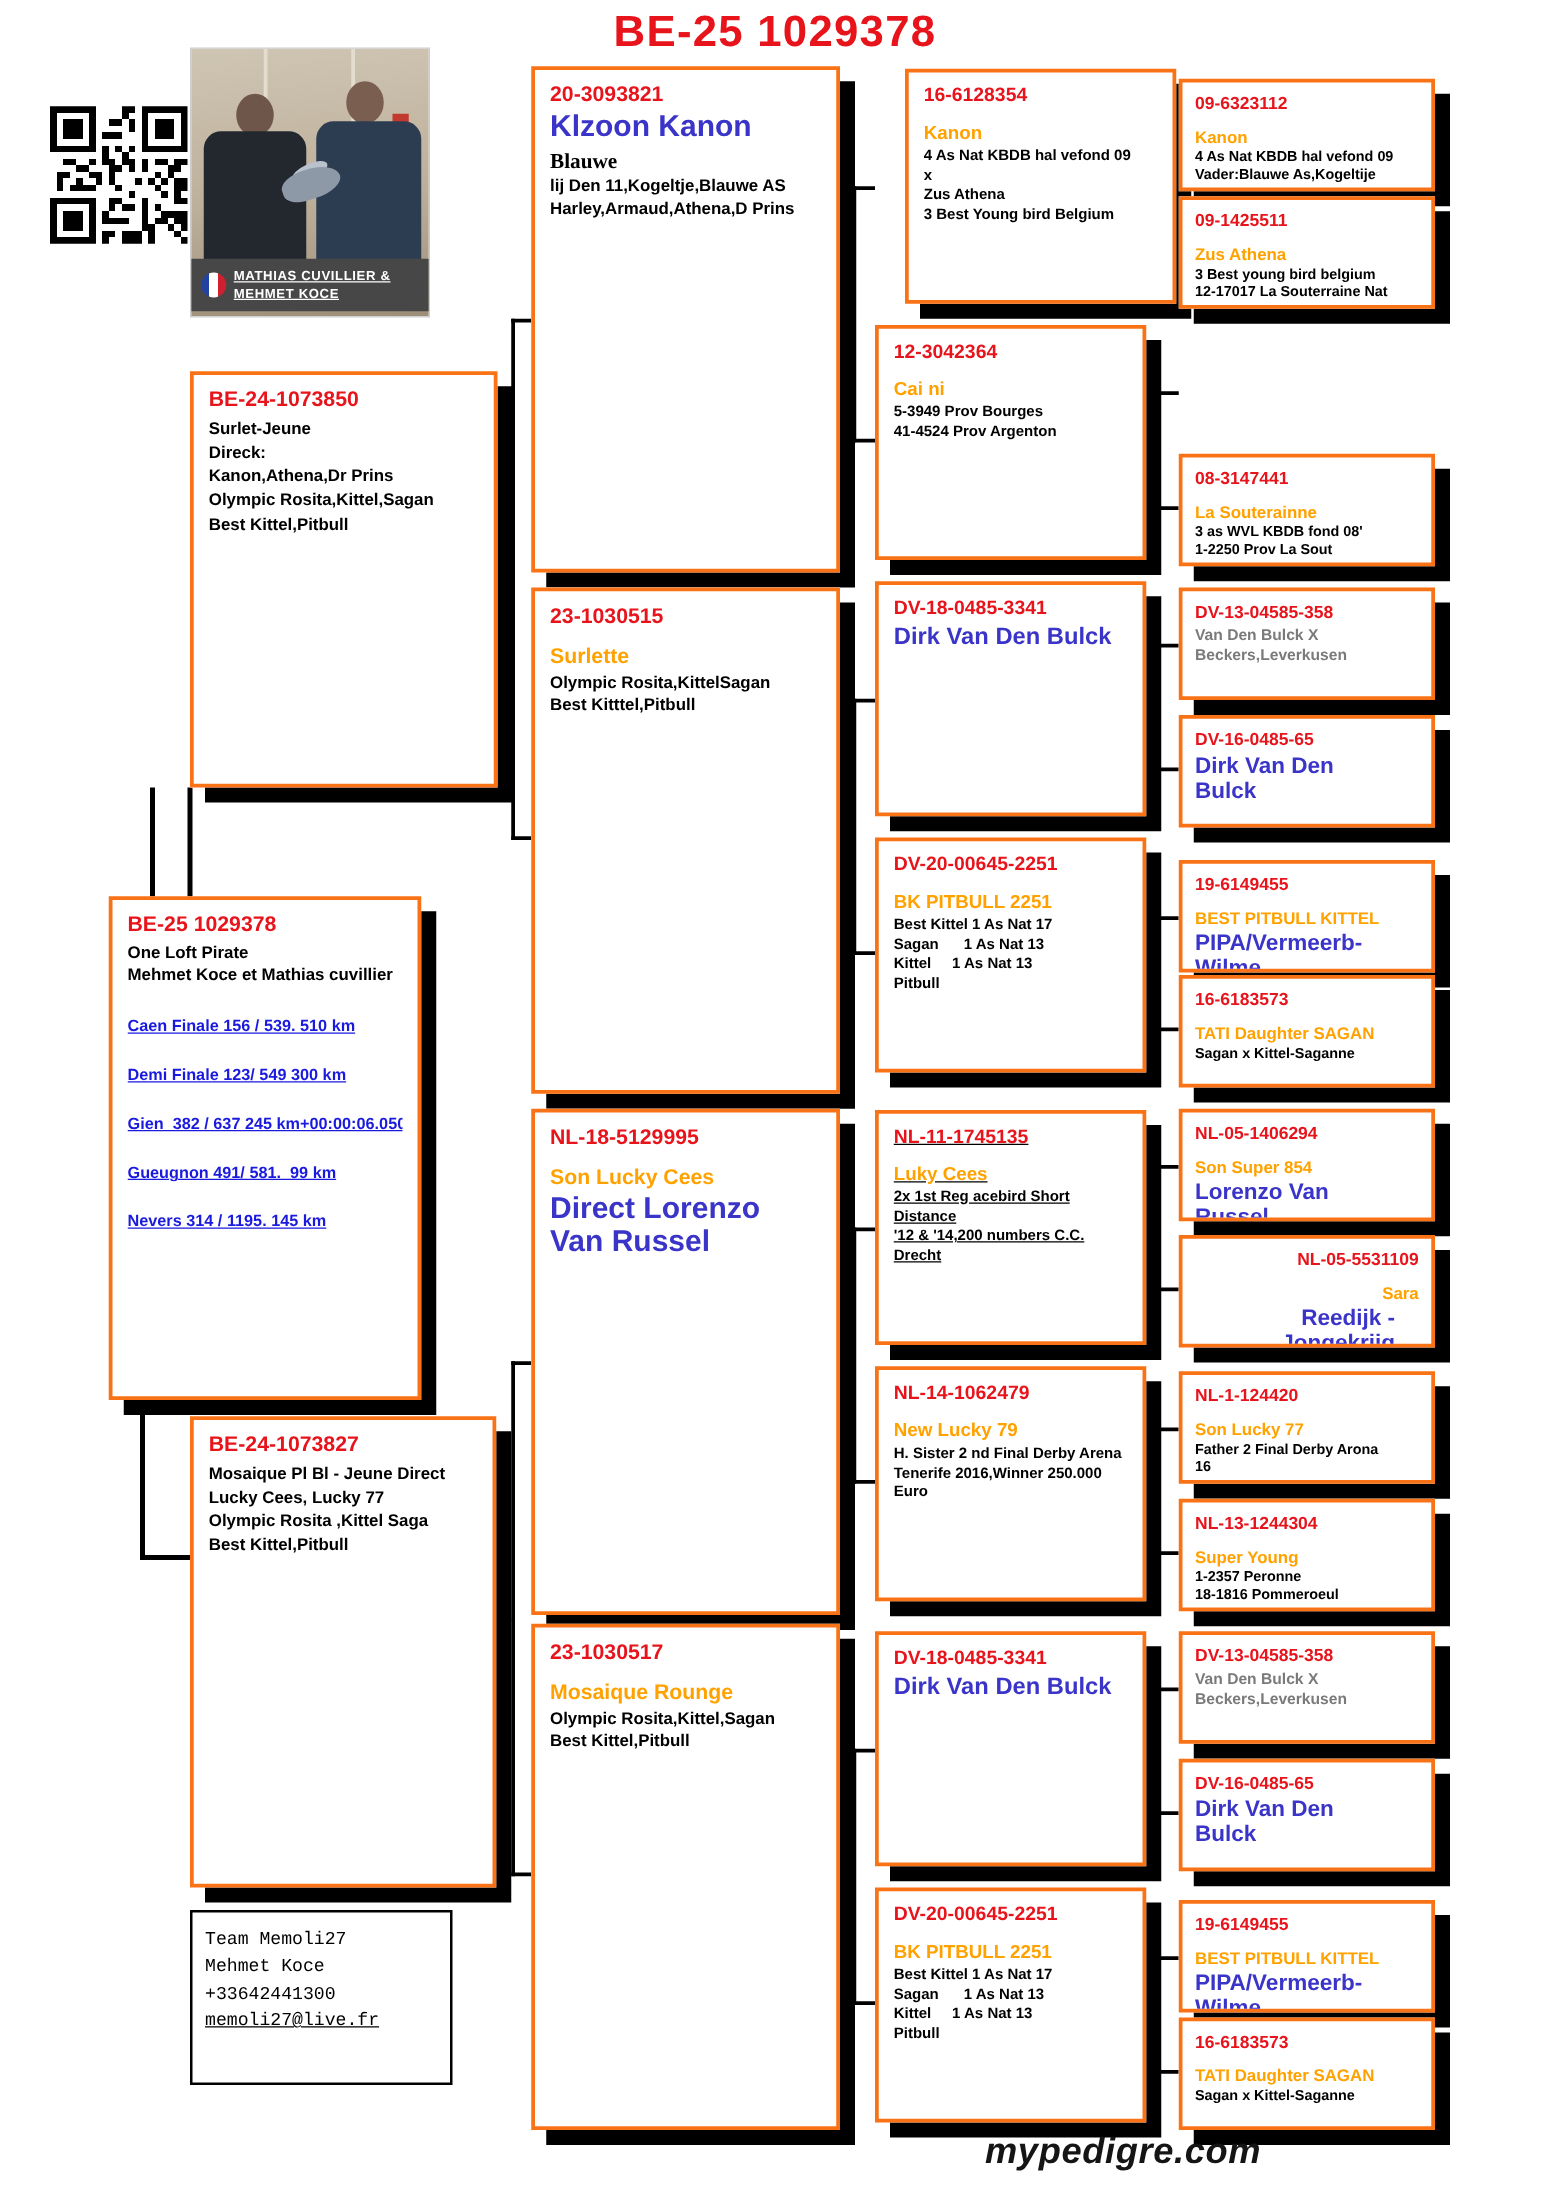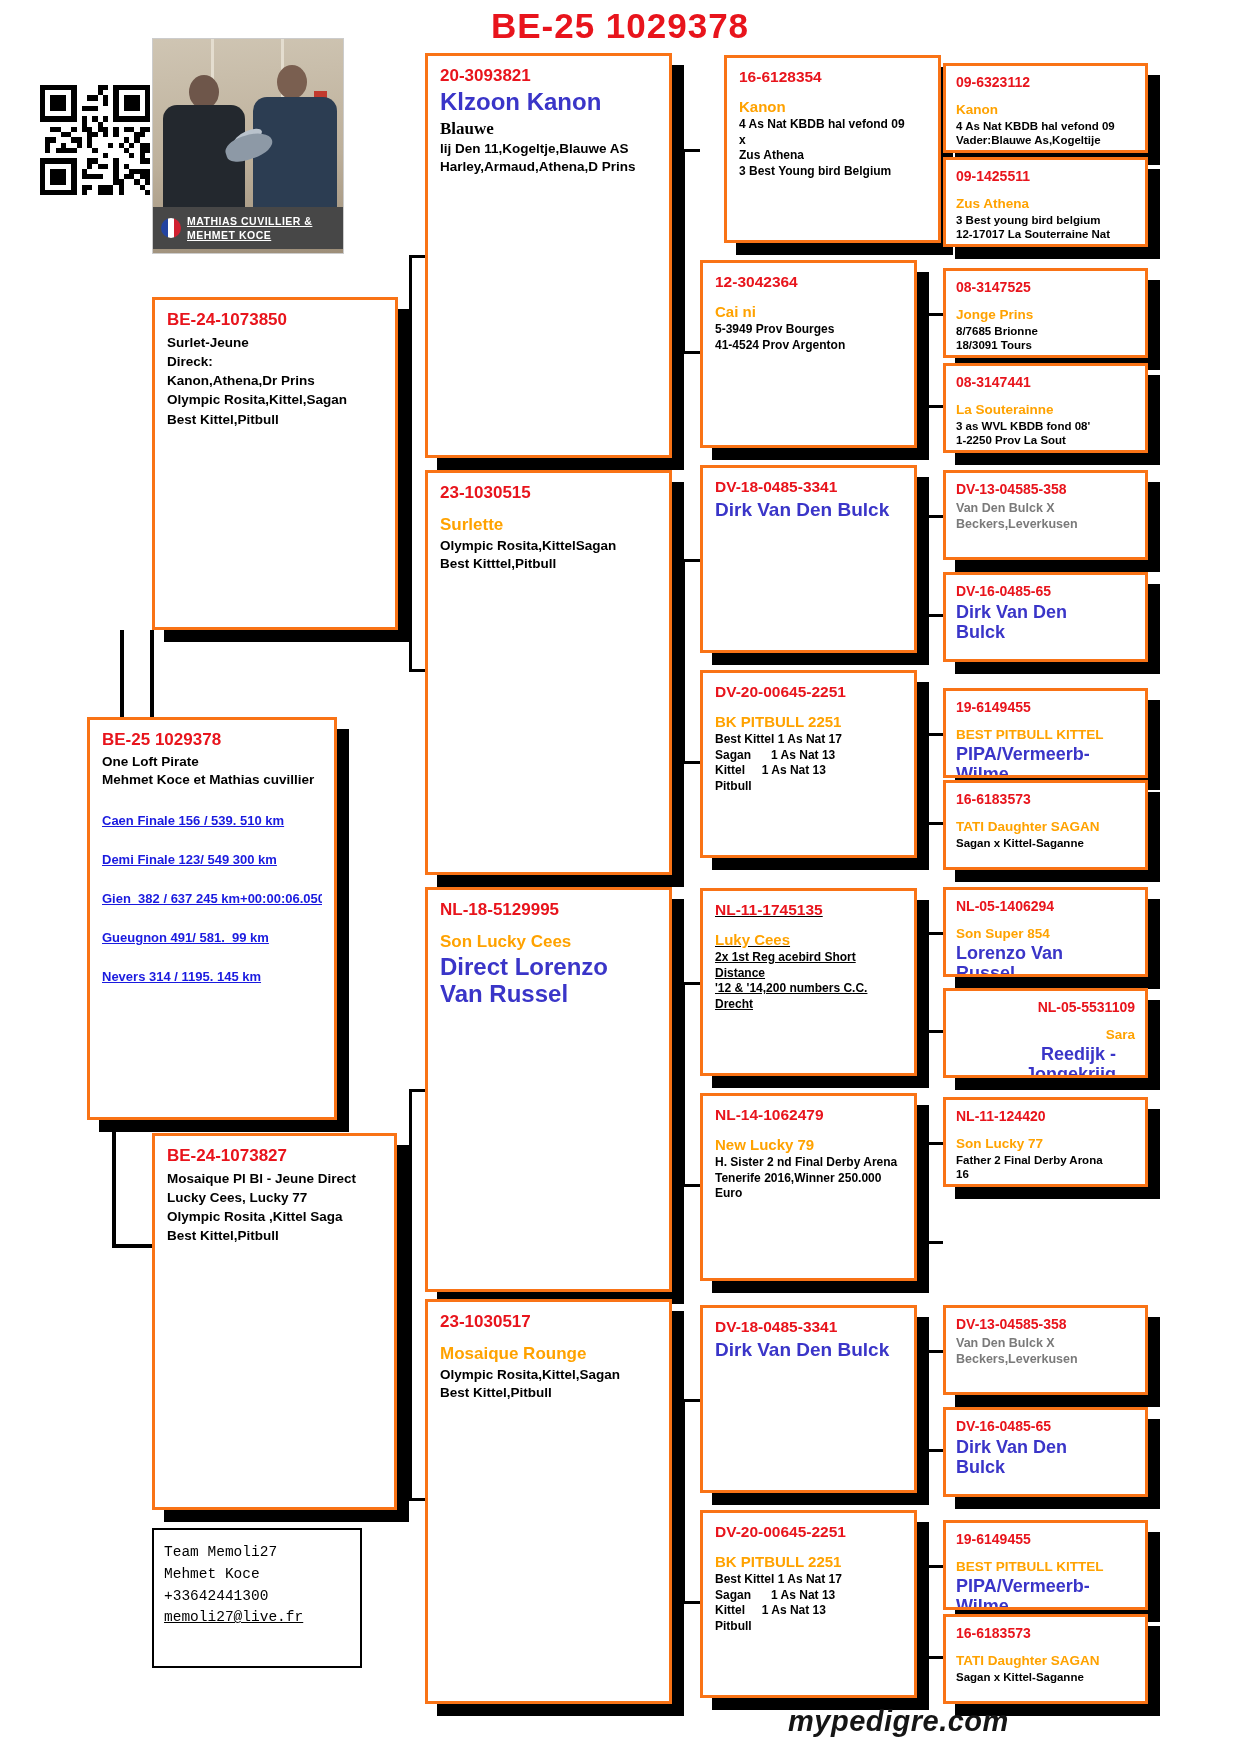--- a/index.html
+++ b/index.html
@@ -322,26 +322,20 @@
       <div class="oname">Kanon</div>
       <div class="bline">4 As Nat KBDB hal vefond 09</div>
       <div class="bline">Vader:Blauwe As,Kogeltije</div>
     </div>
     <div class="pbox g4" style="left: 943px; top: 157px; width: 205px; height: 90px;">
       <div class="ring">09-1425511</div>
       <div class="oname">Zus Athena</div>
       <div class="bline">3 Best young bird belgium</div>
       <div class="bline">12-17017 La Souterraine Nat</div>
     </div>
-    <div class="pbox g4" style="left: 943px; top: 268px; width: 205px; height: 90px;">
-      <div class="ring">08-3147525</div>
-      <div class="oname">Jonge Prins</div>
-      <div class="bline">8/7685 Brionne</div>
-      <div class="bline">18/3091 Tours</div>
-    </div>
     <div class="pbox g4" style="left: 943px; top: 363px; width: 205px; height: 90px;">
       <div class="ring">08-3147441</div>
       <div class="oname">La Souterainne</div>
       <div class="bline">3 as WVL KBDB fond 08'</div>
       <div class="bline">1-2250 Prov La Sout</div>
     </div>
     <div class="pbox g4" style="left: 943px; top: 470px; width: 205px; height: 90px;">
       <div class="ring">DV-13-04585-358</div>
       <div class="gline">Van Den Bulck X</div>
       <div class="gline">Beckers,Leverkusen</div>
@@ -364,24 +358,30 @@
       <div class="ring">NL-05-1406294</div>
       <div class="oname">Son Super 854</div>
       <div class="bname">Lorenzo Van Russel</div>
     </div>
     <div class="pbox g4" style="left: 943px; top: 988px; width: 205px; height: 90px; text-align: right;">
       <div class="ring">NL-05-5531109</div>
       <div class="oname">Sara</div>
       <div class="bname">Reedijk - Jongekrijg</div>
     </div>
     <div class="pbox g4" style="left: 943px; top: 1097px; width: 205px; height: 90px;">
-      <div class="ring">NL-11-124420</div>
+      <div class="ring">NL-1-124420</div>
       <div class="oname">Son Lucky 77</div>
       <div class="bline">Father 2 Final Derby Arona</div>
       <div class="bline">16</div>
+    </div>
+    <div class="pbox g4" style="left: 943px; top: 1199px; width: 205px; height: 90px;">
+      <div class="ring">NL-13-1244304</div>
+      <div class="oname">Super Young</div>
+      <div class="bline">1-2357 Peronne</div>
+      <div class="bline">18-1816 Pommeroeul</div>
     </div>
     <div class="pbox g4" style="left: 943px; top: 1305px; width: 205px; height: 90px;">
       <div class="ring">DV-13-04585-358</div>
       <div class="gline">Van Den Bulck X</div>
       <div class="gline">Beckers,Leverkusen</div>
     </div>
     <div class="pbox g4" style="left: 943px; top: 1407px; width: 205px; height: 90px;">
       <div class="ring">DV-16-0485-65</div>
       <div class="bname">Dirk Van Den Bulck</div>
     </div>

